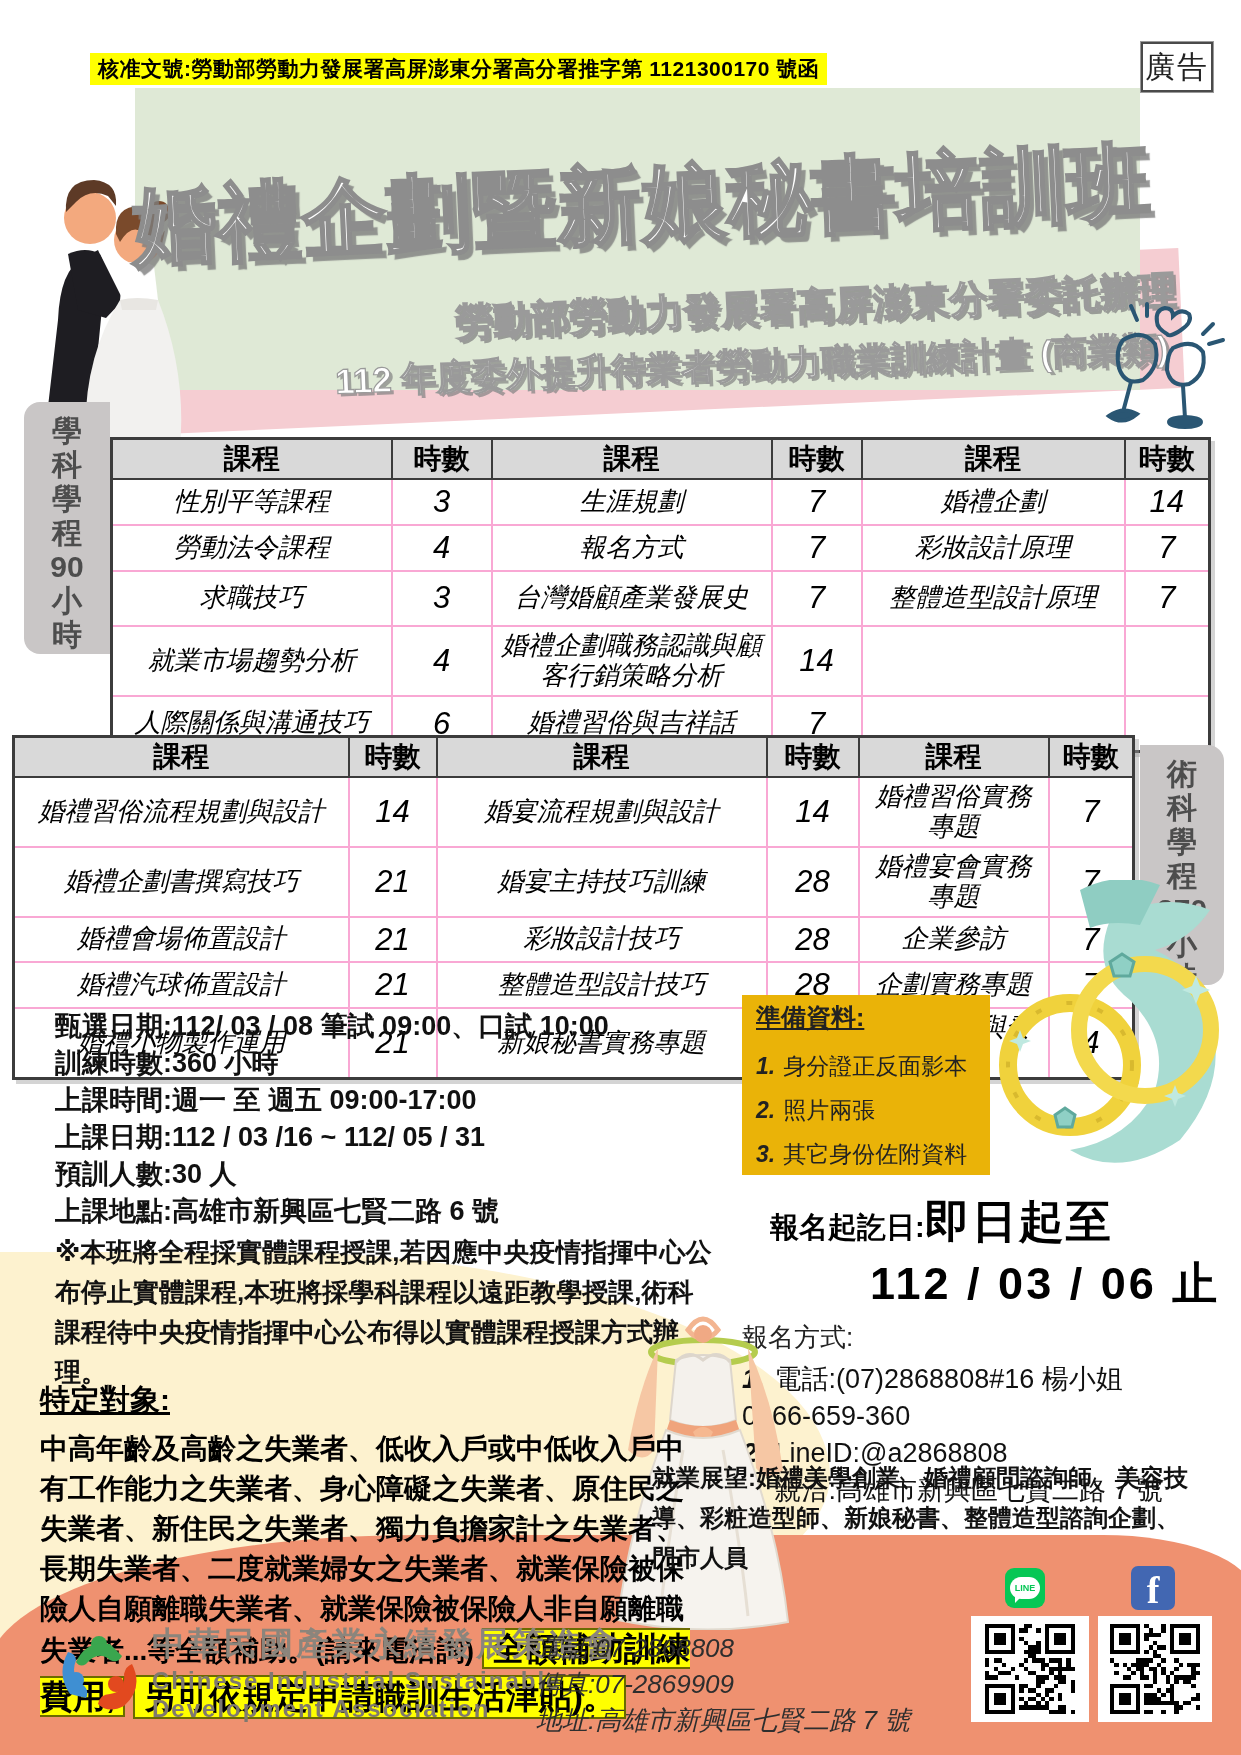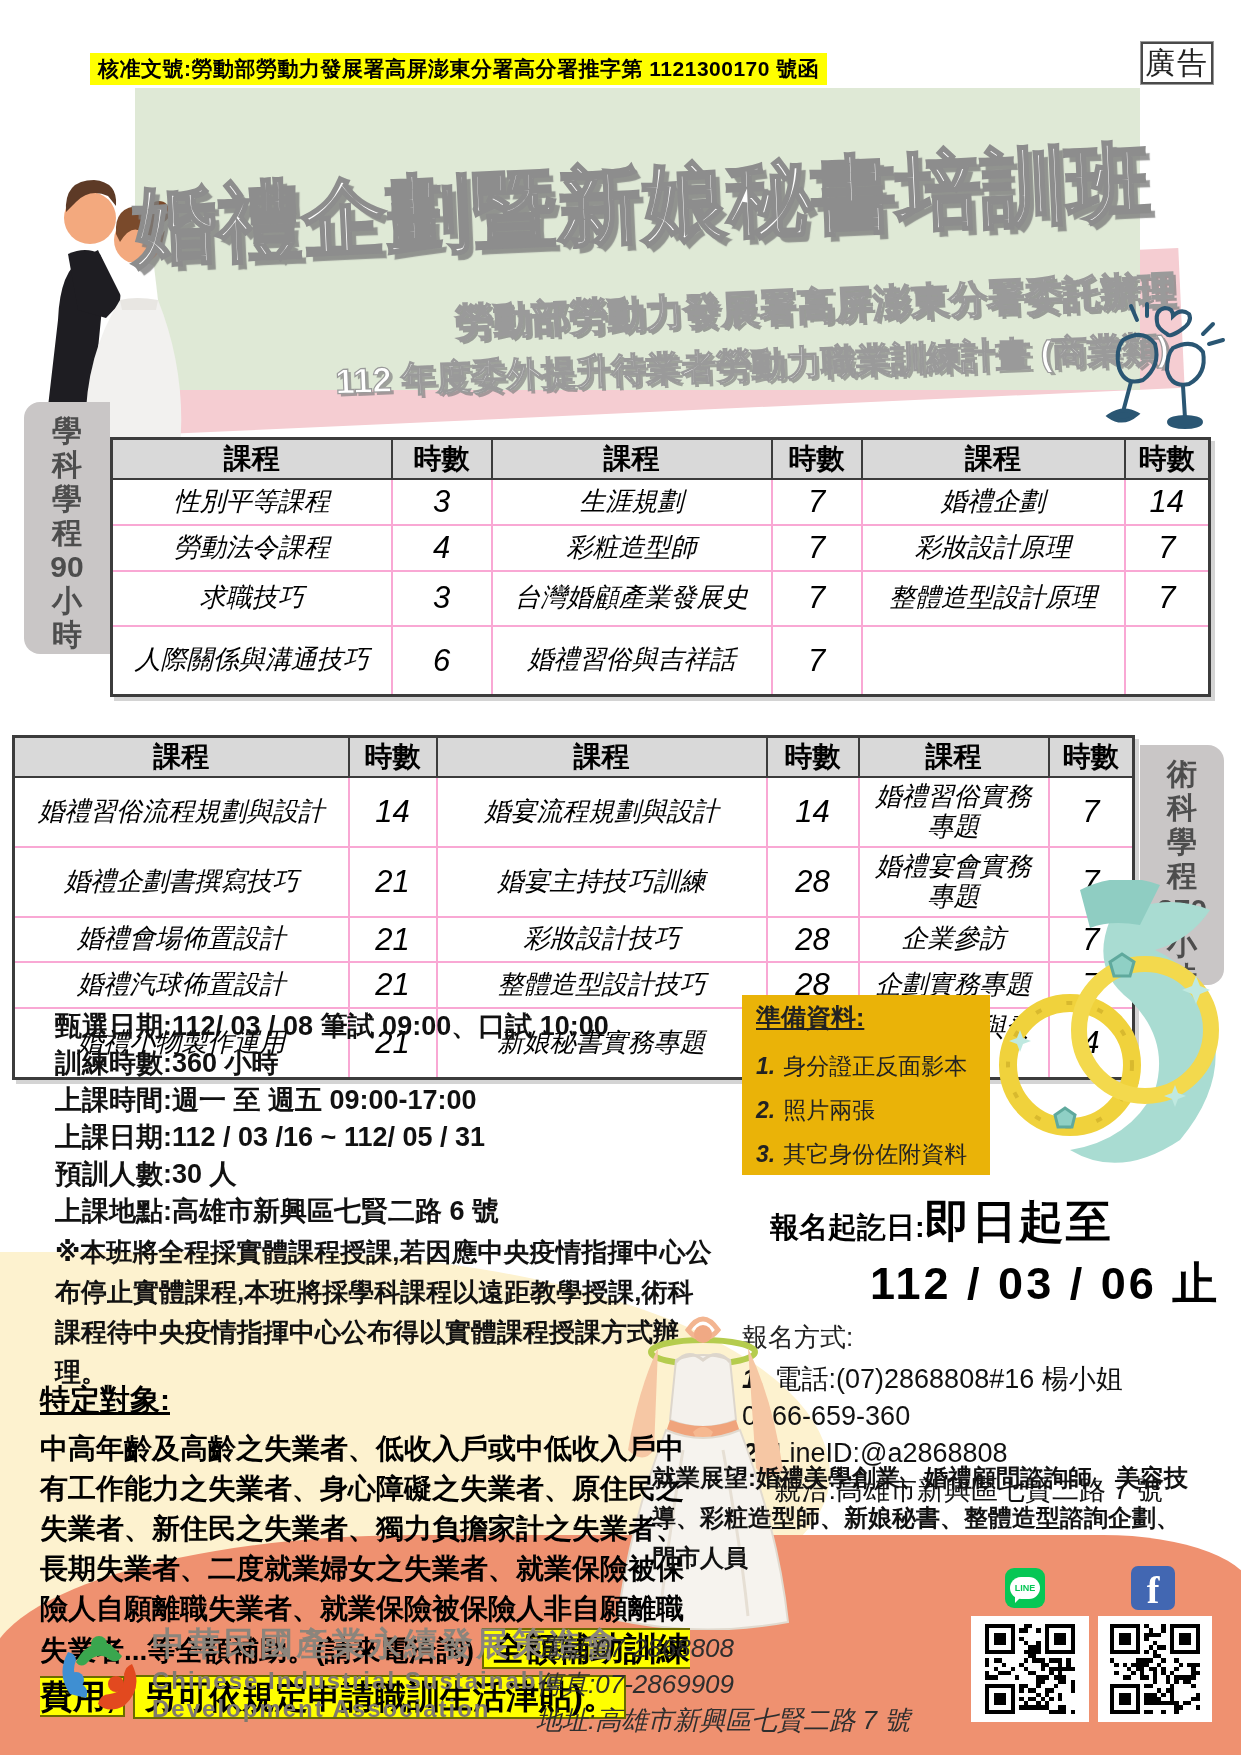--- a/index.html
+++ b/index.html
@@ -3,21 +3,21 @@
 <meta charset="utf-8">
 <style>
   html,body{margin:0;padding:0;background:#ffffff;}
   *{box-sizing:border-box;}
   body{font-family:"Liberation Sans","DejaVu Sans",sans-serif;}
   #poster{position:relative;width:1241px;height:1755px;background:#fff;overflow:hidden;}
 
   
   .approval{position:absolute;left:90px;top:53px;background:#ffff00;color:#000;
     font-weight:bold;font-size:21px;padding:2px 8px;letter-spacing:.5px;white-space:nowrap;}
-  .adbox{position:absolute;left:1141px;top:42px;width:72px;height:42px;border:2px solid #4a4a4a;
+  .adbox{position:absolute;left:1141px;top:42px;width:72px;height:50px;border:2px solid #4a4a4a;
     outline:1px solid #9a9a9a;background:#fff;color:#222;font-family:"Liberation Serif","DejaVu Serif",serif;
     font-size:30px;display:flex;align-items:center;justify-content:center;letter-spacing:2px;}
 
   
   .green-block{position:absolute;left:135px;top:88px;width:1005px;height:302px;background:#dfe9d6;}
   .pink-block{position:absolute;left:116px;top:272px;width:1066px;height:140px;background:#f5cdd2;
     transform:rotate(-2.6deg);}
   .hero-title{position:absolute;left:112px;top:148px;width:1060px;text-align:center;
     font-size:84px;font-weight:900;color:#fff;letter-spacing:1px;transform:rotate(-2.6deg);
     -webkit-text-stroke:2.5px #8d8d8d;
@@ -180,32 +180,40 @@
           <td class="course-cell">性別平等課程</td>
           <td class="num">3</td>
           <td class="course-cell">生涯規劃</td>
           <td class="num">7</td>
           <td class="course-cell">婚禮企劃</td>
           <td class="num">14</td>
         </tr>
         <tr>
           <td class="course-cell">勞動法令課程</td>
           <td class="num">4</td>
-          <td class="course-cell">彩粧造型師</td>
+          <td class="course-cell">報名方式</td>
           <td class="num">7</td>
           <td class="course-cell">彩妝設計原理</td>
           <td class="num">7</td>
         </tr>
         <tr>
           <td class="course-cell">求職技巧</td>
           <td class="num">3</td>
           <td class="course-cell">台灣婚顧產業發展史</td>
           <td class="num">7</td>
           <td class="course-cell">整體造型設計原理</td>
           <td class="num">7</td>
+        </tr>
+        <tr>
+          <td class="course-cell">就業市場趨勢分析</td>
+          <td class="num">4</td>
+          <td class="course-cell">婚禮企劃職務認識與顧客行銷策略分析</td>
+          <td class="num">14</td>
+          <td class="course-cell"></td>
+          <td class="num"></td>
         </tr>
         <tr>
           <td class="course-cell">人際關係與溝通技巧</td>
           <td class="num">6</td>
           <td class="course-cell">婚禮習俗與吉祥話</td>
           <td class="num">7</td>
           <td class="course-cell"></td>
           <td class="num"></td>
         </tr>
       </tbody>

